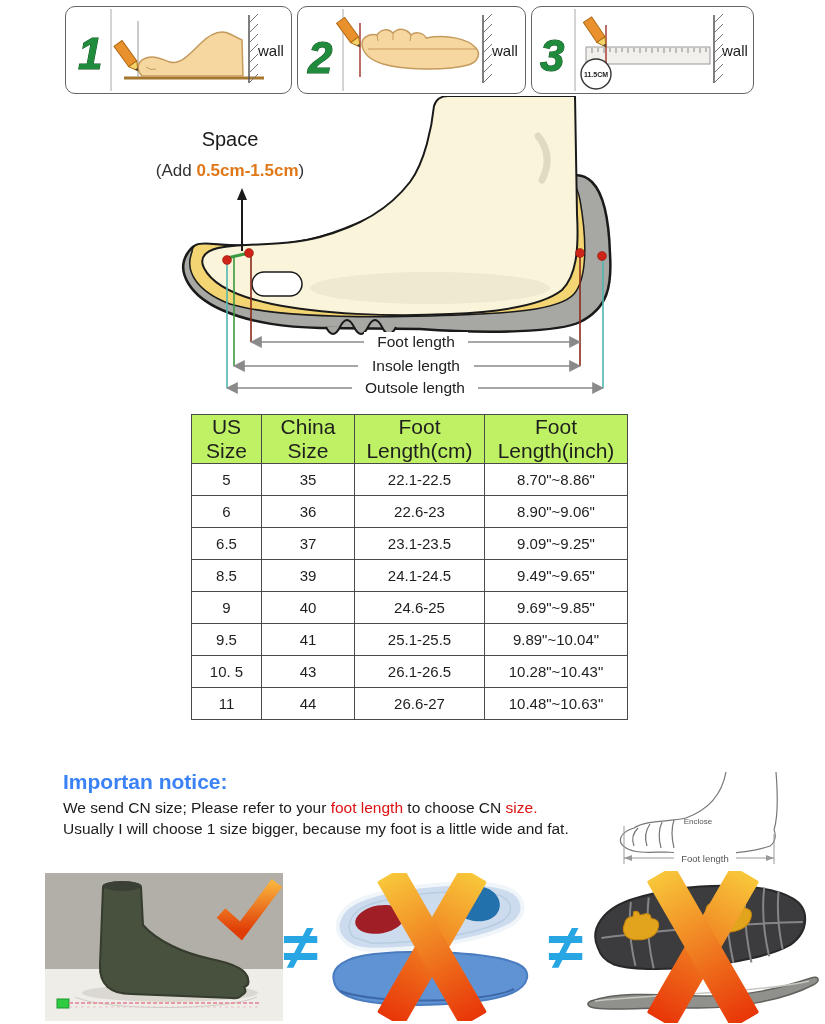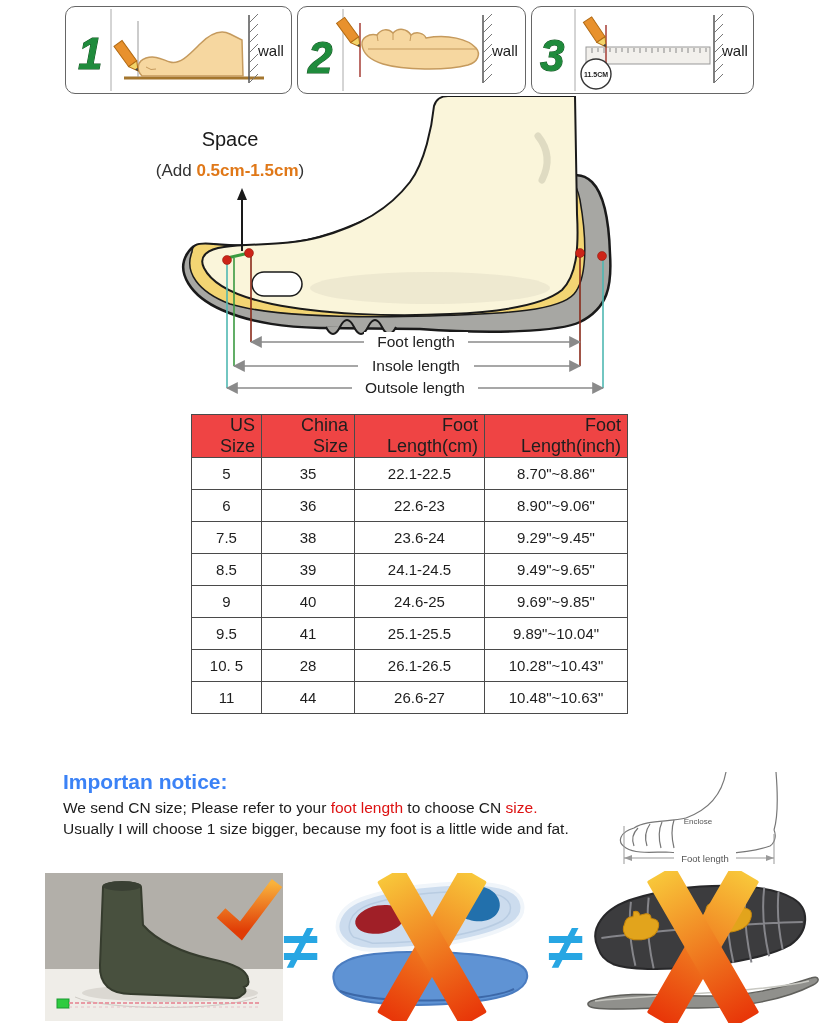--- a/index.html
+++ b/index.html
@@ -18,21 +18,21 @@
   .dim-label{font-size:15.5px;fill:#222;}
   .space-title{font-size:20px;fill:#1a1a1a;}
   .space-note{font-size:17px;}
   .space-note .plain{fill:#333;}
   .space-note .orange{fill:#e07818;font-weight:bold;}
 
   
   .size-table-wrap{position:absolute;left:191px;top:414px;}
   table{border-collapse:collapse;font-size:15px;color:#1e1e1e;}
   th,td{border:1.6px solid #4a4a4a;text-align:center;padding:0 6px;}
-  th{background:#ef4444;height:34px;font-weight:normal;font-size:18px;text-align:right;}
+  th{background:#bef264;height:34px;font-weight:normal;font-size:21px;}
   td{height:31px;}
 
   
   .notice{position:absolute;left:63px;top:770px;width:762px;}
   .notice-title{font-size:21px;font-weight:bold;color:#3b82f6;margin:0 0 4px 0;}
   .notice-line{font-size:15.5px;line-height:1.32;margin:1px 0;color:#1c1c1c;}
   .red{color:#dd1111;}
   .foot-sketch{position:absolute;left:545px;top:2px;}
   .sketch-label{fill:#555;}
 
@@ -186,24 +186,24 @@
             <td>22.1-22.5</td>
             <td>8.70"~8.86"</td>
           </tr>
         <tr>
             <td>6</td>
             <td>36</td>
             <td>22.6-23</td>
             <td>8.90"~9.06"</td>
           </tr>
         <tr>
-            <td>7.5</td>
-            <td>38</td>
-            <td>23.6-24</td>
-            <td>9.29"~9.45"</td>
+            <td>6.5</td>
+            <td>37</td>
+            <td>23.1-23.5</td>
+            <td>9.09"~9.25"</td>
           </tr>
         <tr>
             <td>8.5</td>
             <td>39</td>
             <td>24.1-24.5</td>
             <td>9.49"~9.65"</td>
           </tr>
         <tr>
             <td>9</td>
             <td>40</td>
@@ -211,21 +211,21 @@
             <td>9.69"~9.85"</td>
           </tr>
         <tr>
             <td>9.5</td>
             <td>41</td>
             <td>25.1-25.5</td>
             <td>9.89"~10.04"</td>
           </tr>
         <tr>
             <td>10. 5</td>
-            <td>28</td>
+            <td>43</td>
             <td>26.1-26.5</td>
             <td>10.28"~10.43"</td>
           </tr>
         <tr>
             <td>11</td>
             <td>44</td>
             <td>26.6-27</td>
             <td>10.48"~10.63"</td>
           </tr>
       </tbody>

